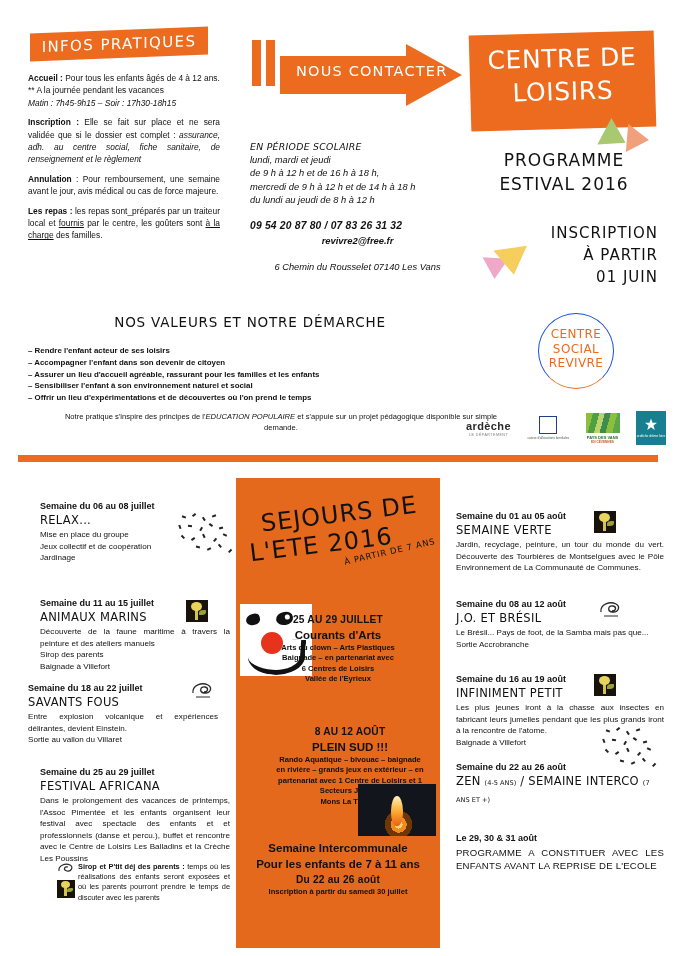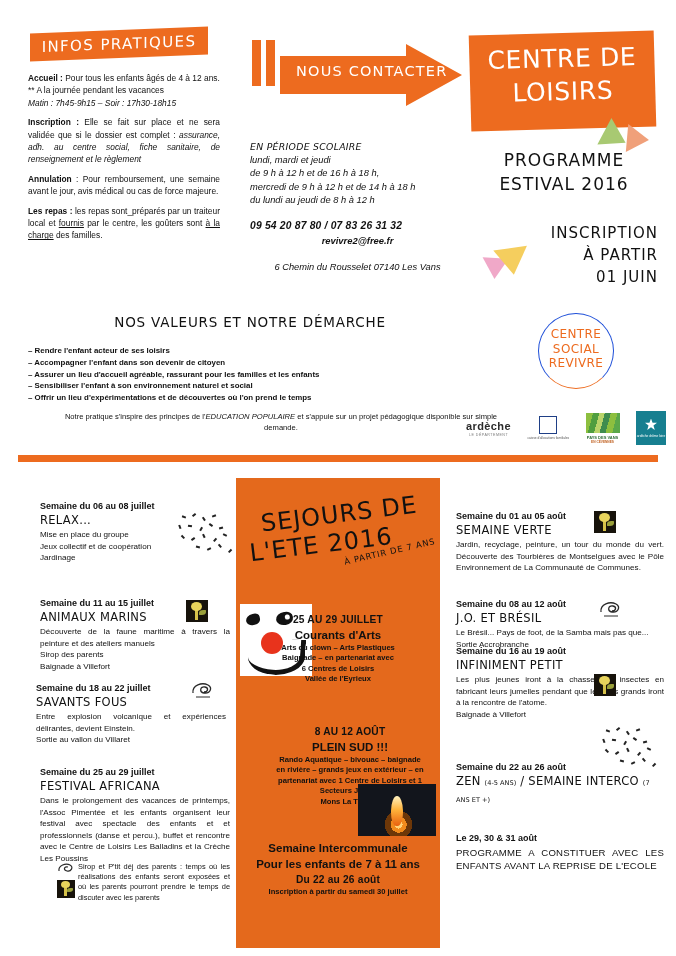--- a/index.html
+++ b/index.html
@@ -124,21 +124,21 @@
   #clown-smile{position:absolute;left:8px;top:34px;width:52px;height:32px;
      border-bottom:5px solid #111;border-right:5px solid #111;border-radius:0 0 55% 45%;transform:rotate(4deg);}
   .c-blk{position:absolute;width:204px;text-align:center;color:#111;}
   .c-blk .t1{font-size:10.2px;font-weight:bold;letter-spacing:.2px;line-height:15px;}
   .c-blk .t2{font-size:11.5px;font-weight:bold;line-height:16px;}
   .c-blk .t3{font-size:7.6px;font-weight:bold;line-height:10.4px;}
 
   
   #sirop-note{left:78px;top:862px;width:152px;font-size:7.4px;line-height:10.2px;
      text-align:justify;color:#111;}
-  #sirop-note b{font-weight:normal;}
+  #sirop-note b{font-weight:bold;}
 </style>
 </head>
 <body>
 
 <div class="page">
 
   <div class="abs" id="infos-banner">
     <div id="infos-banner-label">INFOS PRATIQUES</div>
   </div>
 
@@ -275,21 +275,21 @@
     <div class="bd" style="white-space:pre-line;">Découverte de la faune maritime à travers la peinture et des ateliers manuels
 Sirop des parents
 Baignade à Villefort</div>
   </div>
   <div class="thumb" style="left:186px;top:600px;">
     <div class="stem"></div>
       <div class="bud"></div>
       <div class="leaf"></div>
   </div>
 
-  <div class="week" style="left:36px;top:682px;">
+  <div class="week" style="left:28px;top:682px;">
     <div class="hd">Semaine du 18 au 22 juillet</div>
     <div class="nm">SAVANTS FOUS</div>
     <div class="bd" style="white-space:pre-line;">Entre explosion volcanique et expériences délirantes, devient Einstein.
 Sortie au vallon du Villaret</div>
   </div>
   <svg class="abs" style="left:190px;top:681px;" width="26" height="20" viewBox="0 0 26 20">
     <path d="M3 12 C2 4,12 1,18 4 C23 7,20 13,14 12 C9 11,10 5,15 6 C19 7,18 11,14 11" fill="none" stroke="#2a2a2a" stroke-width="1.3"></path>
     <path d="M6 16 L20 16" stroke="#2a2a2a" stroke-width="1"></path>
   </svg>
 
@@ -375,21 +375,21 @@
     <div class="hd">Semaine du 08 au 12 août</div>
     <div class="nm">J.O. ET BRÉSIL</div>
     <div class="bd left" style="white-space:pre-line;">Le Brésil... Pays de foot, de la Samba mais pas que...
 Sortie Accrobranche</div>
   </div>
   <svg class="abs" style="left:598px;top:600px;" width="26" height="20" viewBox="0 0 26 20">
     <path d="M3 12 C2 4,12 1,18 4 C23 7,20 13,14 12 C9 11,10 5,15 6 C19 7,18 11,14 11" fill="none" stroke="#2a2a2a" stroke-width="1.3"></path>
     <path d="M6 16 L20 16" stroke="#2a2a2a" stroke-width="1"></path>
   </svg>
 
-  <div class="week" style="left:456px;top:645px;width:208px;">
+  <div class="week" style="left:456px;top:673px;width:208px;">
     <div class="hd">Semaine du 16 au 19 août</div>
     <div class="nm">INFINIMENT PETIT</div>
     <div class="bd" style="white-space:pre-line;">Les plus jeunes iront à la chasse aux insectes en fabricant leurs jumelles pendant que les plus grands iront à la rencontre de l'atome.
 Baignade à Villefort</div>
   </div>
   <div class="thumb" style="left:594px;top:674px;">
     <div class="stem"></div>
       <div class="bud"></div>
       <div class="leaf"></div>
   </div>

